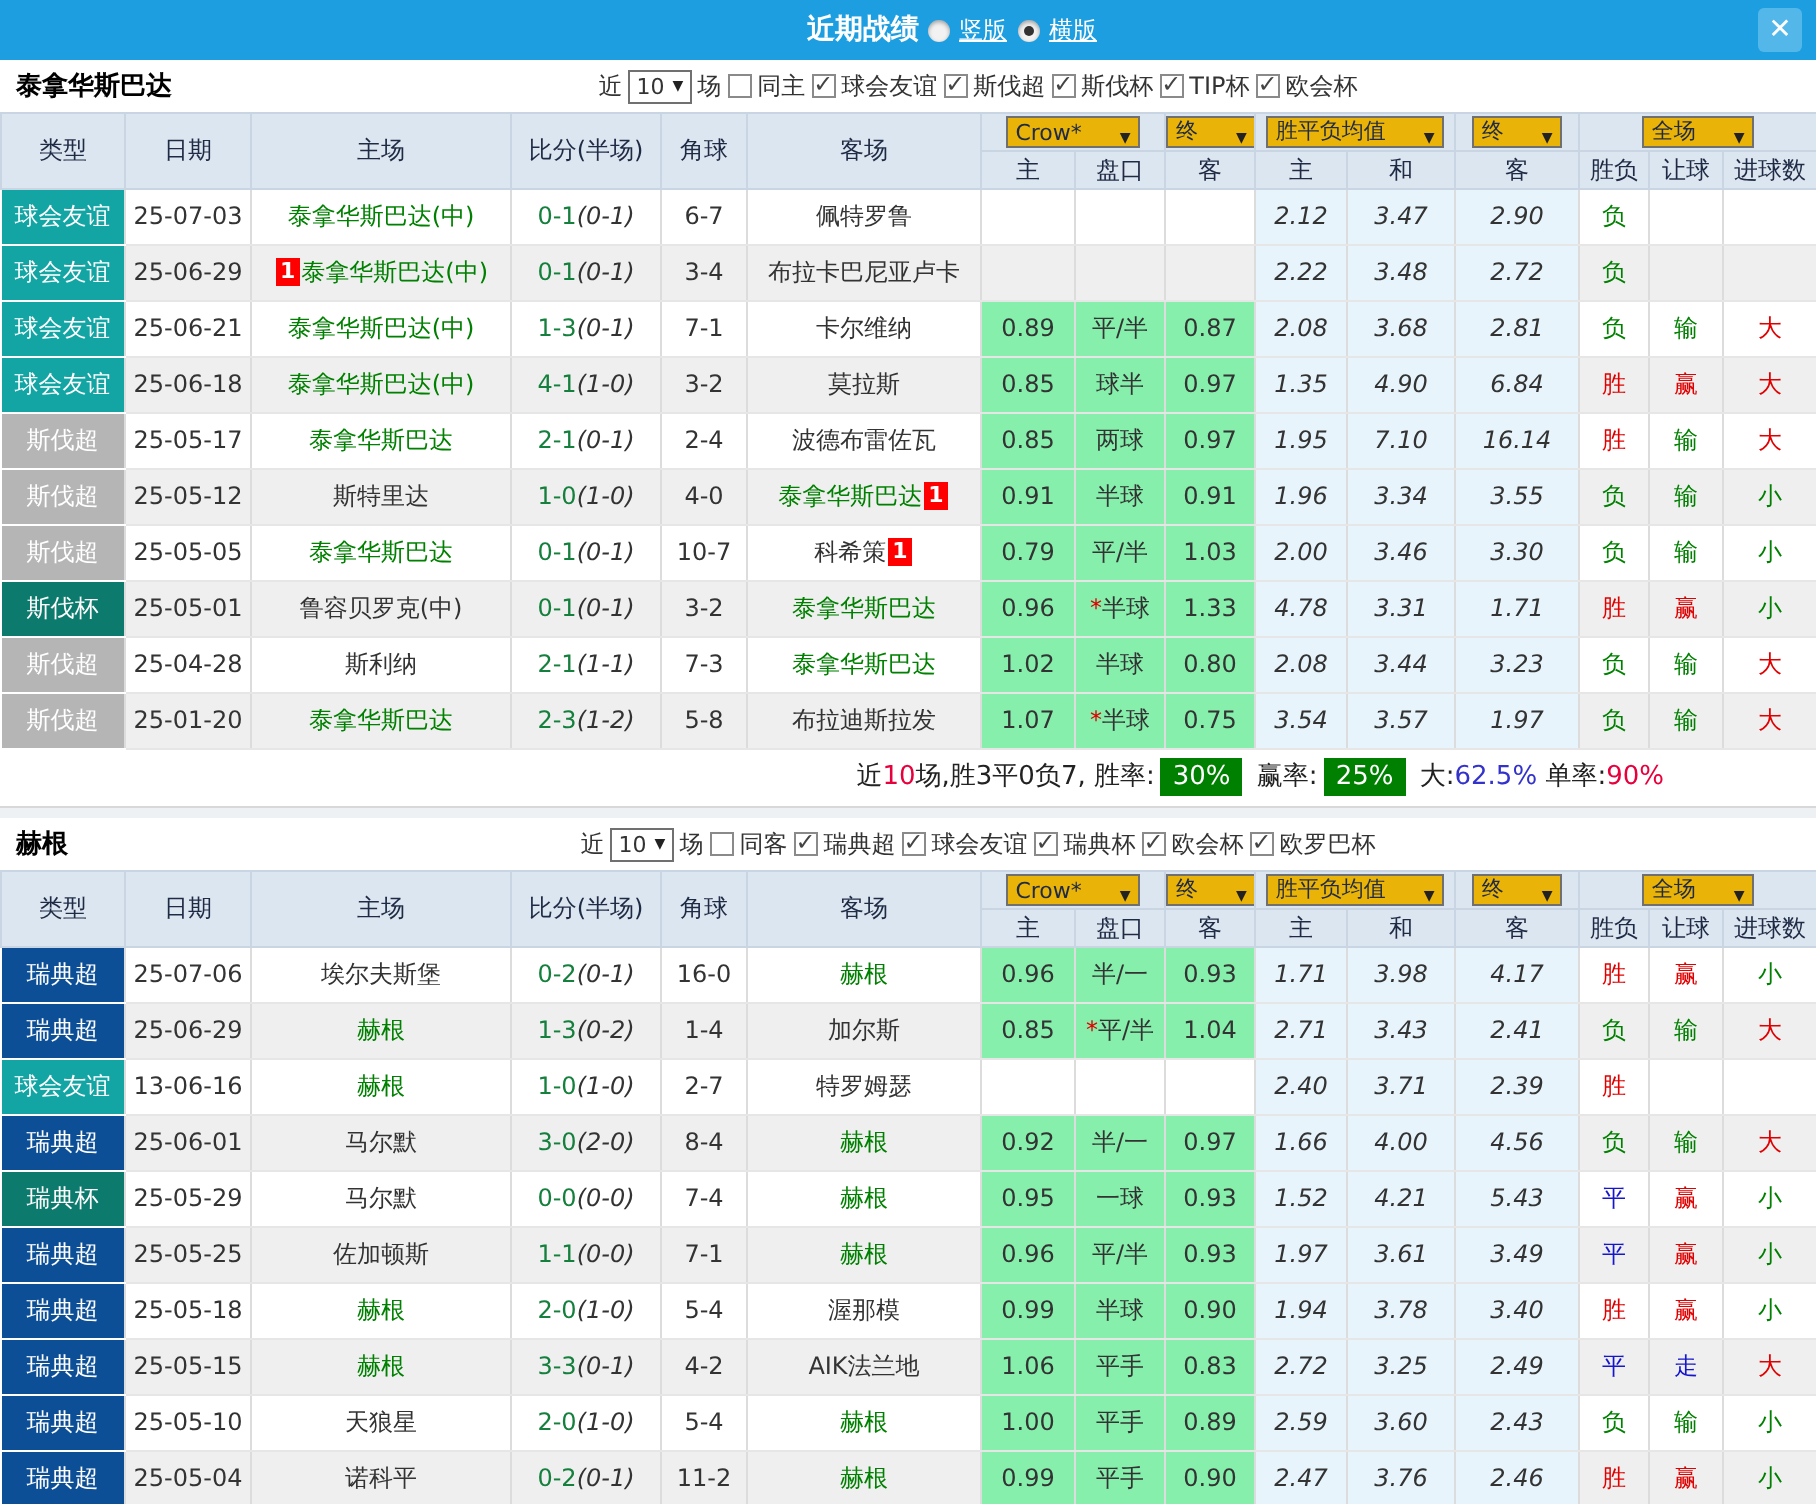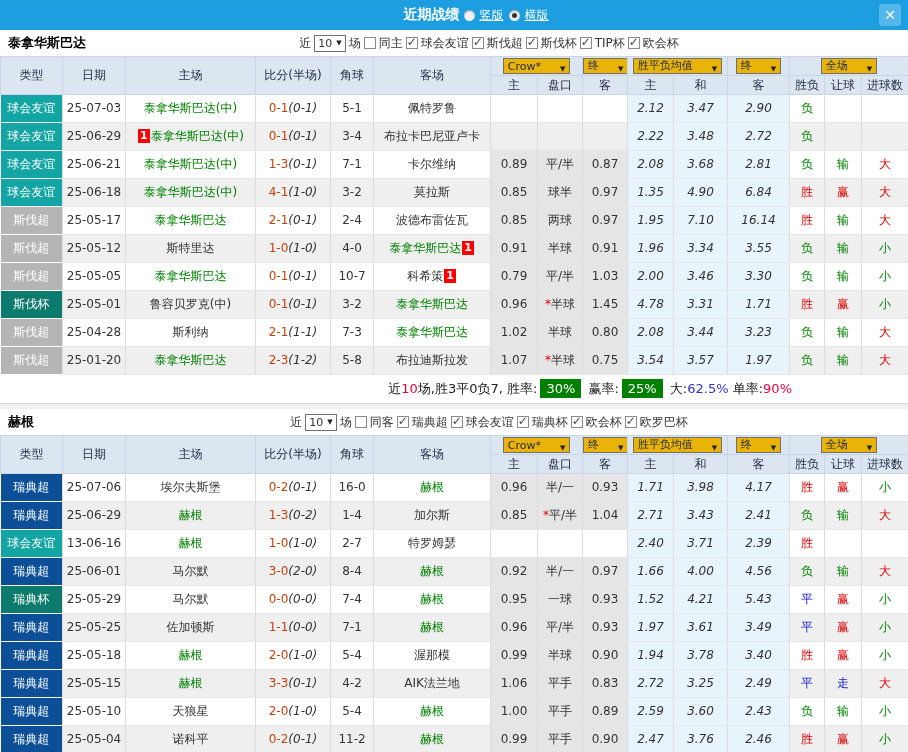--- a/index.html
+++ b/index.html
@@ -65,36 +65,36 @@
     border-right:1px solid #dcdcdc; border-bottom:1px solid #e6e6e6;
     overflow:hidden; white-space:nowrap;
   }
   tr.odd  { background:#fff; }
   tr.even { background:#efefef; }
   td.type { color:#fff; border-bottom:1px solid #fff; font-size:12px; }
   .ty-teal  { background:#13a4a4; }
   .ty-gray  { background:#b5b5b5; }
   .ty-dteal { background:#0c7a6c; }
   .ty-blue  { background:#0d4f96; }
-  td.cream { background:#e5e5e5; }
+  td.cream { background:#86efac; }
   td.avg   { background:#e8f4fb;font-style:italic; }
   .team-green { color:#008000; }
-  .score-main { color:#c2410c;text-align:right; }
+  .score-main { color:#15803d;text-align:right; }
   .score-half { color:#333;font-style:italic; }
   .red   { color:#e00000; }
   .green { color:#008000; }
   .blue  { color:#1515cc; }
   .badge1 {
     display:inline-block; background:#f00; color:#fff; font-weight:bold;
     font-size:11px; line-height:14px; padding:0 2px; margin:0 1px; vertical-align:1px;
   }
   
   .summary {
     height:28px; line-height:28px; background:#fff; text-align:right;
-    padding-right:116px; font-size:13px; color:#222; white-space:nowrap;border-radius:12px;
+    padding-right:76px; font-size:13px; color:#222; white-space:nowrap;border-radius:12px;
   }
   .badge-pct { background:#008000; color:#fff; padding:2px 6px; margin:0 3px; }
   .sum-red  { color:#e8003d; }
   .sum-blue { color:#3333cc; }
   .divider { height:6px; background:#eef1f4; border-top:1px solid #d8d8d8; }
 </style>
 </head>
 <body>
 
 <div class="titlebar">
@@ -190,21 +190,21 @@
       <th>让球</th>
       <th>进球数</th>
     </tr>
   </thead>
   <tbody>
       <tr class="odd">
         <td class="type ty-teal">球会友谊</td>
         <td>25-07-03</td>
         <td><span class="team-green">泰拿华斯巴达(中)</span></td>
         <td><span class="score-main">0-1</span><span class="score-half">(0-1)</span></td>
-        <td>5-1</td>
+        <td>6-7</td>
         <td><span>佩特罗鲁</span></td>
         <td></td>
         <td></td>
         <td></td>
         <td class="avg">2.12</td>
         <td class="avg">3.47</td>
         <td class="avg">2.90</td>
         <td class="green">负</td>
         <td></td>
         <td></td>
@@ -313,21 +313,21 @@
       </tr>
       <tr class="even">
         <td class="type ty-dteal">斯伐杯</td>
         <td>25-05-01</td>
         <td><span>鲁容贝罗克(中)</span></td>
         <td><span class="score-main">0-1</span><span class="score-half">(0-1)</span></td>
         <td>3-2</td>
         <td><span class="team-green">泰拿华斯巴达</span></td>
         <td class="cream">0.96</td>
         <td class="cream"><span class="red">*</span>半球</td>
-        <td class="cream">1.45</td>
+        <td class="cream">1.33</td>
         <td class="avg">4.78</td>
         <td class="avg">3.31</td>
         <td class="avg">1.71</td>
         <td class="red">胜</td>
         <td class="red">赢</td>
         <td class="green">小</td>
       </tr>
       <tr class="odd">
         <td class="type ty-gray">斯伐超</td>
         <td>25-04-28</td>

